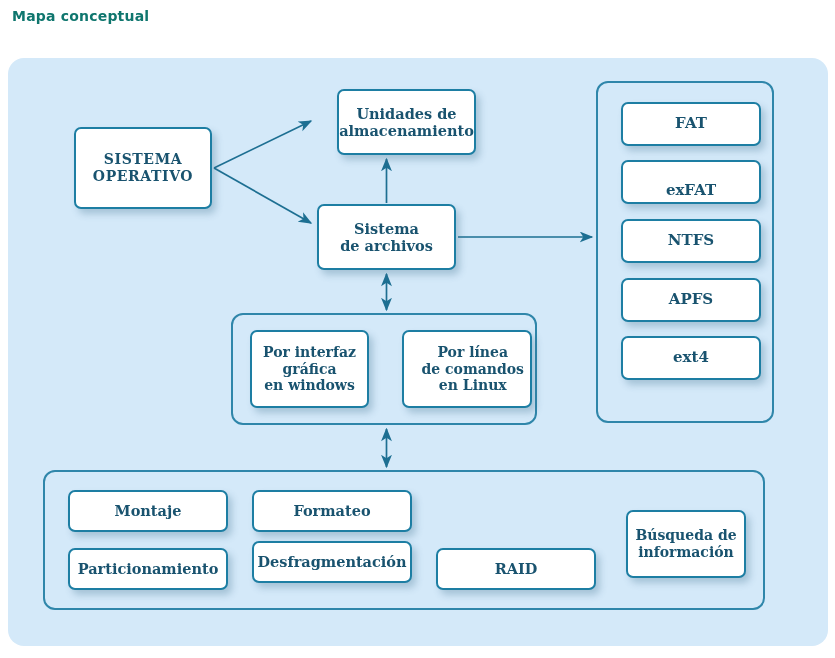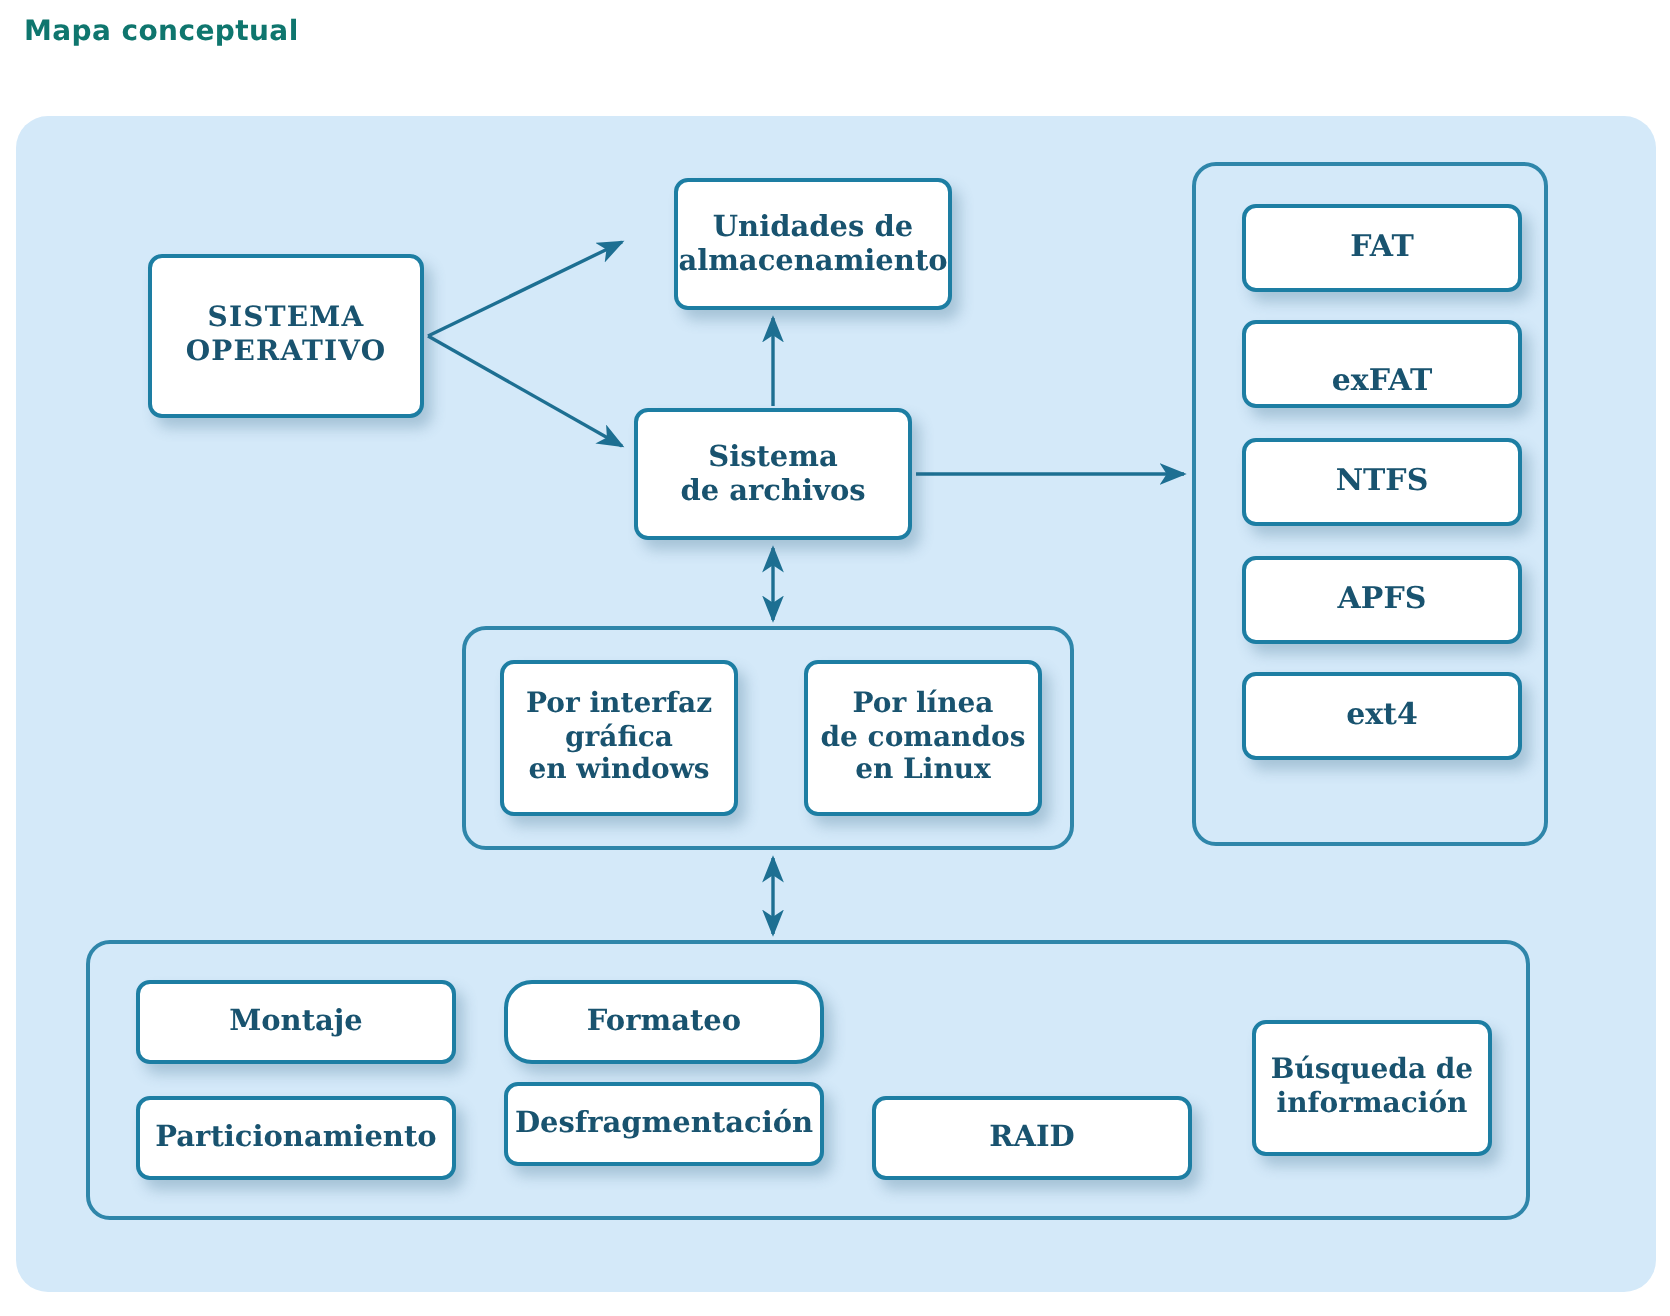--- a/index.html
+++ b/index.html
@@ -87,26 +87,26 @@
   #group-filesystems      { left: 588px; top: 23px;  width: 178px; height: 342px; }
   .fs-node { left: 613px; width: 140px; height: 44px; font-size: 15px; }
   #node-fat    { top: 44px; justify-content: center;  }
   #node-exfat  { top: 102px; align-items: flex-end; }
   #node-ntfs   { top: 161px; }
   #node-apfs   { top: 220px; }
   #node-ext4   { top: 278px; }
 
   #group-interfaces       { left: 223px; top: 255px; width: 306px; height: 112px; }
   #node-interfaz-grafica  { left: 242px; top: 272px; width: 119px; height: 78px; font-size: 14px; }
-  #node-linea-comandos    { left: 394px; top: 272px; width: 119px; height: 78px; font-size: 14px; }
+  #node-linea-comandos    { left: 394px; top: 272px; width: 130px; height: 78px; font-size: 14px; justify-content: flex-end; }
 
   #group-operations       { left: 35px;  top: 412px; width: 722px; height: 140px; }
   .op-node { width: 160px; height: 42px; font-size: 14.5px; }
   #node-montaje            { left: 60px;  top: 432px; }
-  #node-formateo           { left: 244px; top: 432px; border-radius: 14px; }
+  #node-formateo           { left: 244px; top: 432px; }
   #node-chequeo            { left: 428px; top: 432px; }
   #node-particionamiento   { left: 60px;  top: 490px; }
   #node-desfragmentacion   { left: 244px; top: 483px; text-align: right; }
   #node-raid               { left: 428px; top: 490px; justify-content: center; }
   #node-busqueda           { left: 618px; top: 452px; width: 120px; height: 68px; font-size: 14px; justify-content: center; }
 </style>
 </head>
 <body>
 
 <div id="page-title">Mapa conceptual</div>

